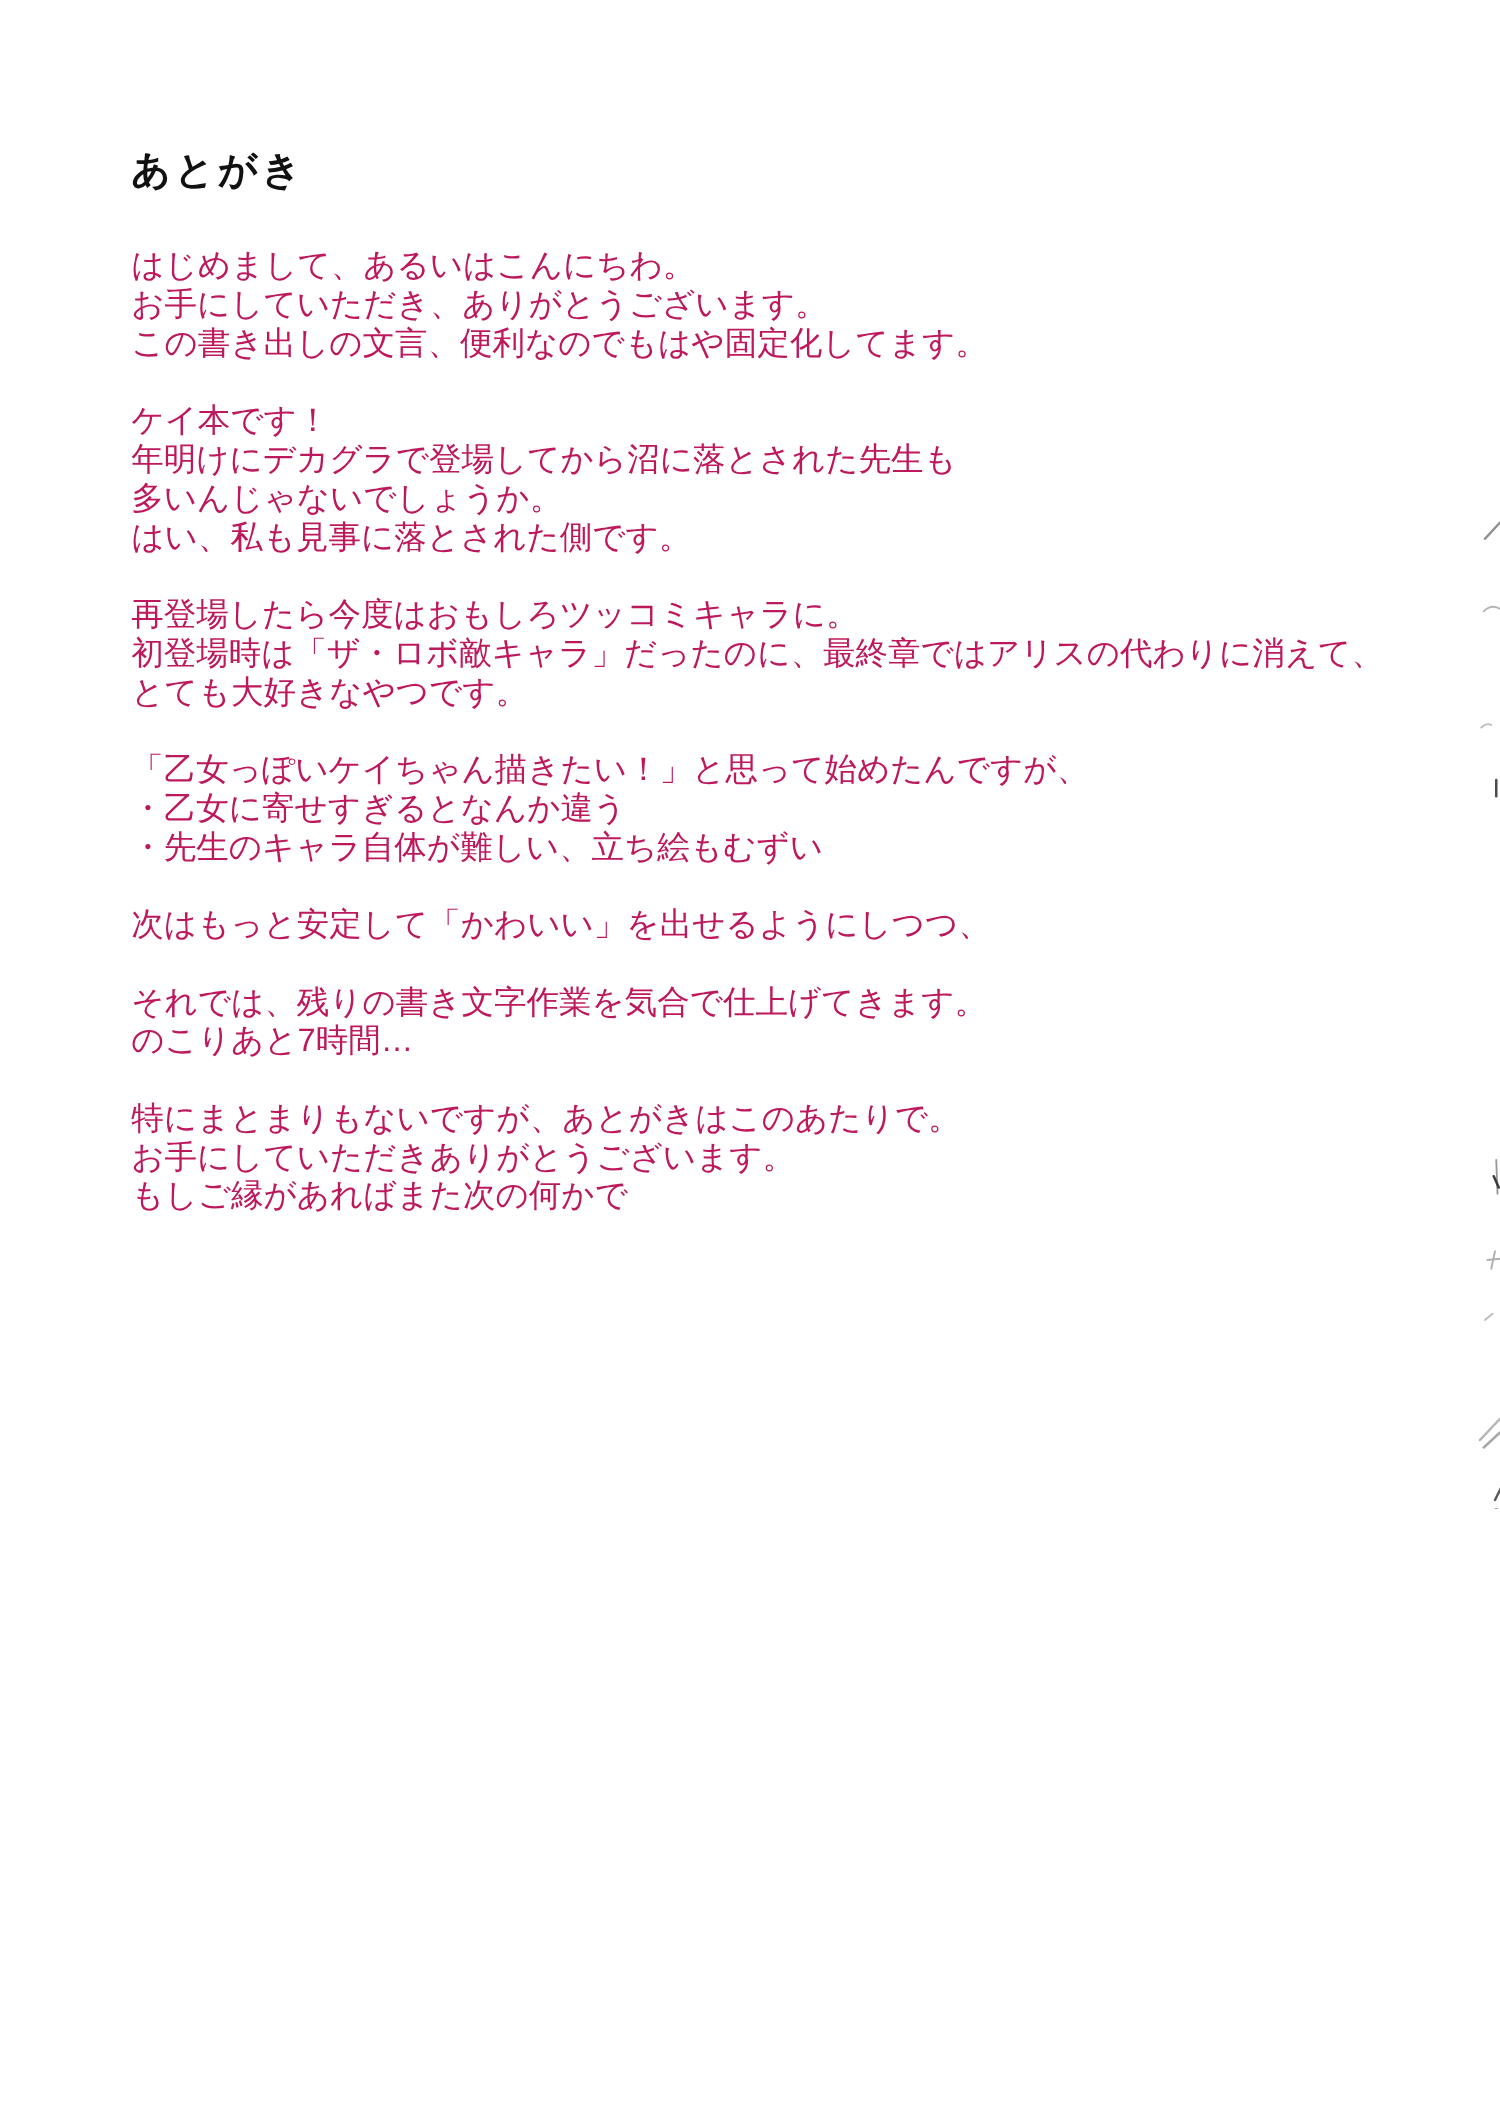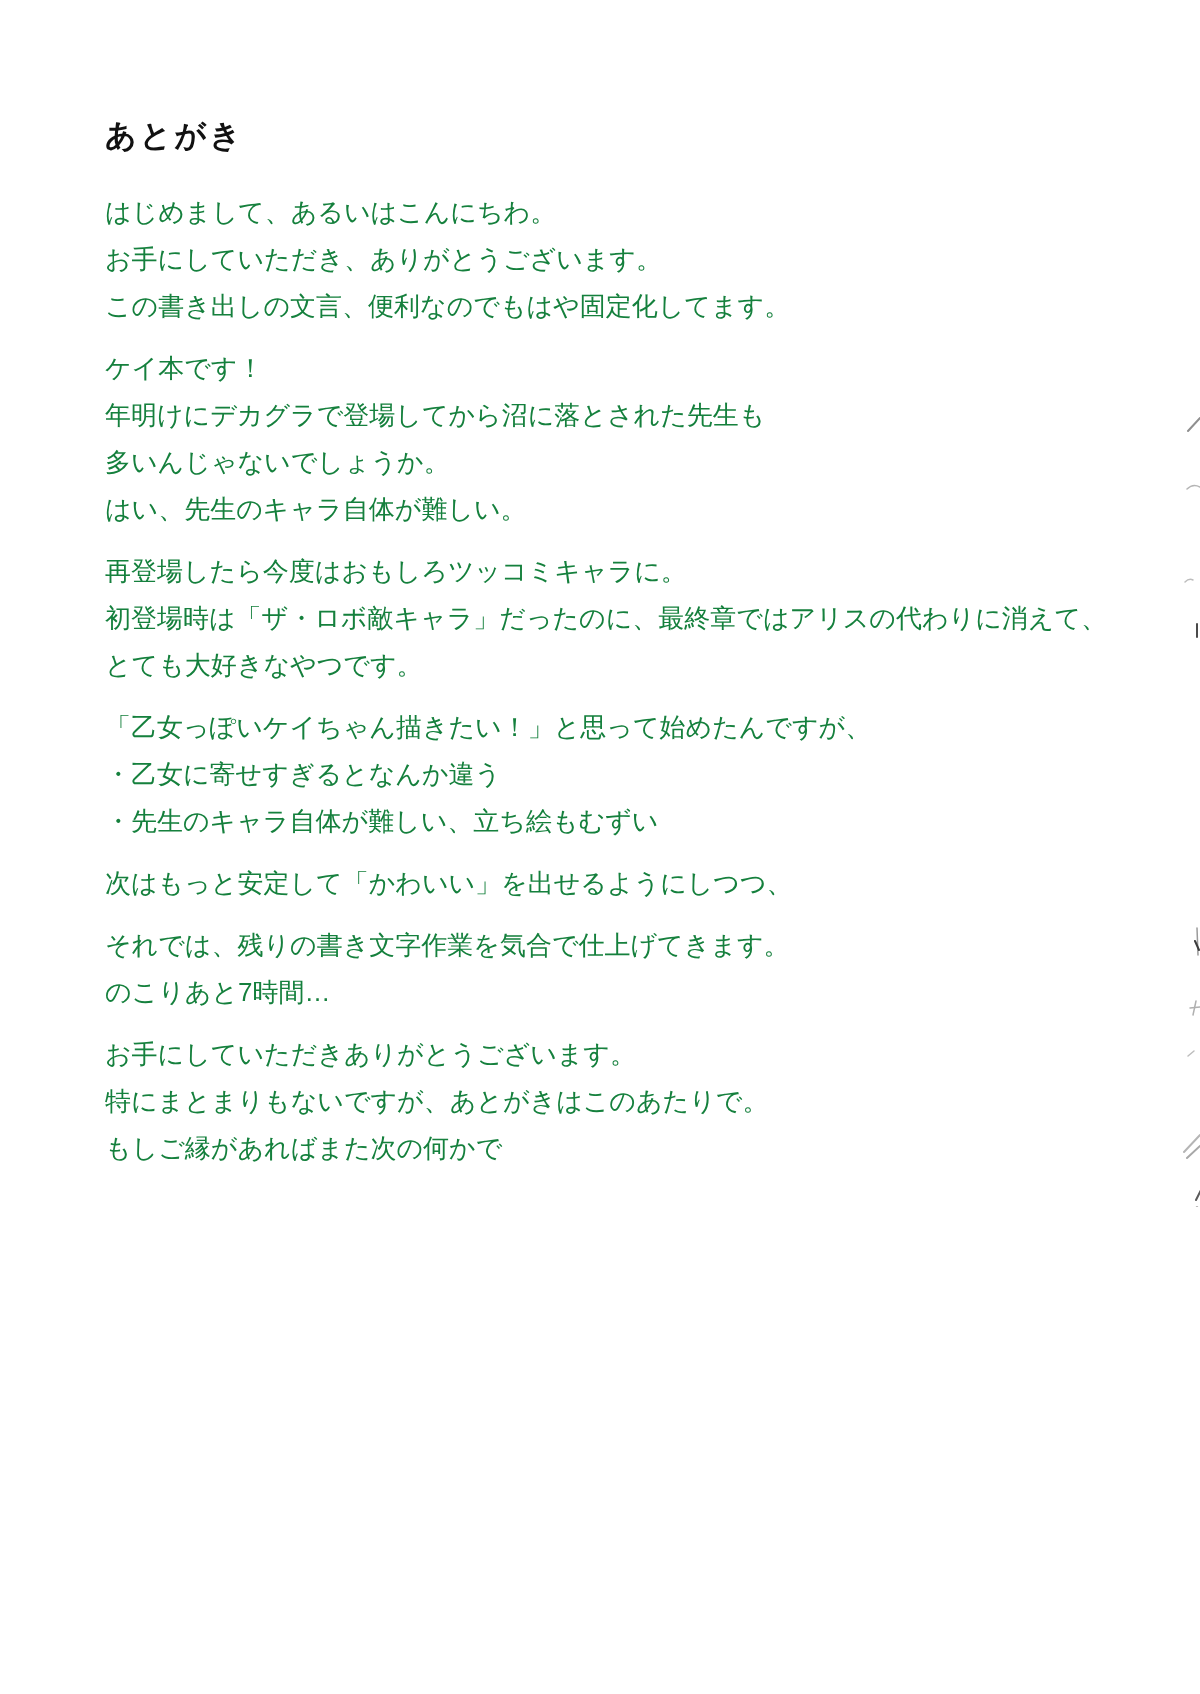--- a/index.html
+++ b/index.html
@@ -34,22 +34,21 @@
     margin: 0 0 31px 0;
     padding: 0;
   }
   .para:last-child { margin-bottom: 0; }
   .line {
     font-size: 26px;
     line-height: 31px;
     height: 31px;
     white-space: nowrap;
     letter-spacing: 0px;
-    color: #15803d;
-    margin-top: 16px;
+    color: #be185d;
   }
   .page-number {
     position: absolute;
     left: 1182px;
     top: 1536px;
     width: 14px;
     text-align: center;
     font-family: "Liberation Sans", sans-serif;
     font-weight: bold;
     font-size: 13px;
@@ -75,21 +74,21 @@
     <div class="para">
       <div class="line">はじめまして、あるいはこんにちわ。</div>
       <div class="line">お手にしていただき、ありがとうございます。</div>
       <div class="line">この書き出しの文言、便利なのでもはや固定化してます。</div>
     </div>
 
     <div class="para">
       <div class="line">ケイ本です！</div>
       <div class="line">年明けにデカグラで登場してから沼に落とされた先生も</div>
       <div class="line">多いんじゃないでしょうか。</div>
-      <div class="line">はい、先生のキャラ自体が難しい。</div>
+      <div class="line">はい、私も見事に落とされた側です。</div>
     </div>
 
     <div class="para">
       <div class="line">再登場したら今度はおもしろツッコミキャラに。</div>
       <div class="line">初登場時は「ザ・ロボ敵キャラ」だったのに、最終章ではアリスの代わりに消えて、</div>
       <div class="line">とても大好きなやつです。</div>
     </div>
 
     <div class="para">
       <div class="line">「乙女っぽいケイちゃん描きたい！」と思って始めたんですが、</div>
@@ -101,22 +100,22 @@
     <div class="para">
       <div class="line">次はもっと安定して「かわいい」を出せるようにしつつ、</div>
     </div>
 
     <div class="para">
       <div class="line">それでは、残りの書き文字作業を気合で仕上げてきます。</div>
       <div class="line">のこりあと7時間…</div>
     </div>
 
     <div class="para">
+      <div class="line">特にまとまりもないですが、あとがきはこのあたりで。</div>
       <div class="line">お手にしていただきありがとうございます。</div>
-      <div class="line">特にまとまりもないですが、あとがきはこのあたりで。</div>
       <div class="line">もしご縁があればまた次の何かで</div>
     </div>
   </div>
 
   <svg class="artifacts" width="1200" height="1694" viewBox="0 0 1200 1694">
     <g fill="none" stroke-linecap="round">
       <path d="M1200,418 L1188,431" stroke="#8f8f8f" stroke-width="2"></path>
       <path d="M1187,489 Q1193,483 1200,487" stroke="#b5b5b5" stroke-width="1.5"></path>
       <path d="M1185,582 Q1189,578 1193,580" stroke="#bdbdbd" stroke-width="1.5"></path>
       <path d="M1197,624 L1197,637" stroke="#4a4a4a" stroke-width="2"></path>

